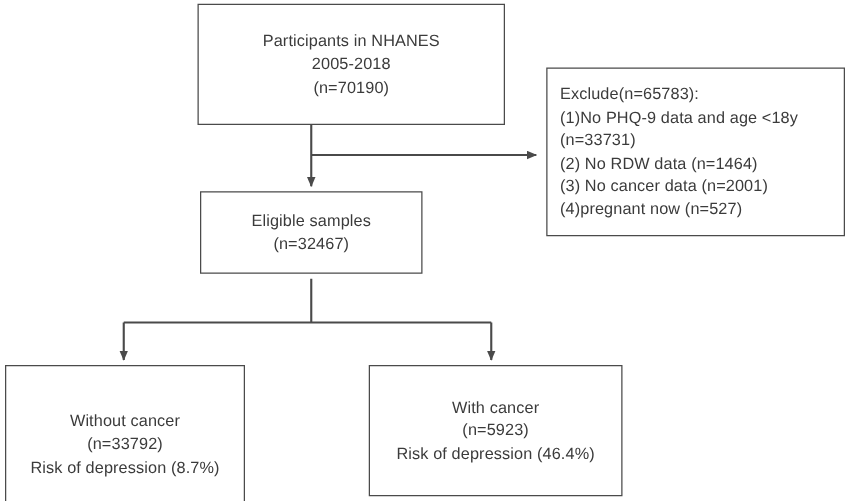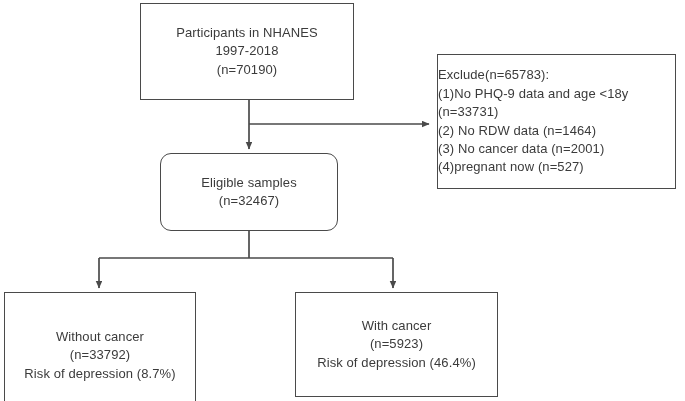--- a/index.html
+++ b/index.html
@@ -34,29 +34,30 @@
     font-size: 13px;
     line-height: 1.42;
   }
   .flow-box.centered {
     align-items: center;
     text-align: center;
   }
   .flow-box.left-aligned {
     align-items: flex-start;
     text-align: left;
+    padding-left: 10px;
   }
   .box-line {
     white-space: pre;
     letter-spacing: 0.1px;
   }
   
-  #box-participants { left: 140px; top: 3px;  width: 214px; height: 97px; }
+  #box-participants { left: 158px; top: 3px;  width: 246px; height: 97px; }
   #box-exclude      { left: 437px; top: 54px; width: 239px; height: 135px; }
-  #box-eligible     { left: 160px; top: 153px; width: 178px; height: 78px; border-radius: 11px; }
+  #box-eligible     { left: 160px; top: 153px; width: 178px; height: 66px; }
   #box-without      { left: 4px;   top: 292px; width: 192px; height: 127px; }
   #box-with         { left: 295px; top: 292px; width: 203px; height: 105px; }
 </style>
 </head>
 <body>
 
 <div id="flowchart-root">
 
   <svg id="connector-layer" viewBox="0 0 685 401" width="685" height="401" aria-hidden="true">
     <defs>
@@ -73,21 +74,21 @@
 
     <path d="M99,258 L393,258" fill="none" stroke="#4a4a4a" stroke-width="1.7"></path>
 
     <path d="M99,258 L99,288" fill="none" stroke="#4a4a4a" stroke-width="1.7" marker-end="url(#arrowhead)"></path>
 
     <path d="M393,258 L393,288" fill="none" stroke="#4a4a4a" stroke-width="1.7" marker-end="url(#arrowhead)"></path>
   </svg>
 
   <div class="flow-box centered" id="box-participants">
     <span class="box-line">Participants in NHANES</span>
-    <span class="box-line">1997-2018</span>
+    <span class="box-line">2005-2018</span>
     <span class="box-line">(n=70190)</span>
   </div>
 
   <div class="flow-box left-aligned" id="box-exclude">
     <span class="box-line">Exclude(n=65783):</span>
     <span class="box-line">(1)No PHQ-9 data and age &lt;18y</span>
     <span class="box-line">(n=33731)</span>
     <span class="box-line">(2) No RDW data (n=1464)</span>
     <span class="box-line">(3) No cancer data (n=2001)</span>
     <span class="box-line">(4)pregnant now (n=527)</span>

